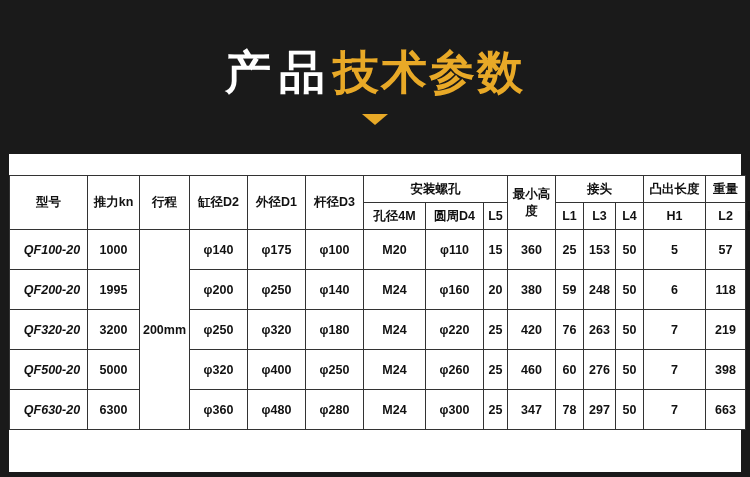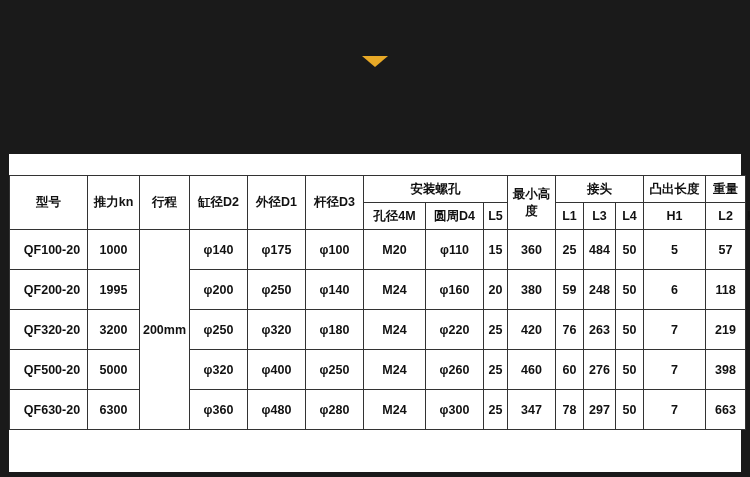--- a/index.html
+++ b/index.html
@@ -81,31 +81,35 @@
   table.spec thead td {
     height: 26px;
   }
   table.spec tbody td {
     height: 39px;
     font-size: 12.5px;
   }
   .model-cell {
     text-align: left;
     padding-left: 8px !important;
+    font-style: italic;
   }
   .hdr-tall {
     font-size: 13px;
   }
 </style>
 </head>
 <body>
 
 <div class="page">
 
   <div class="title-wrap">
+    <div class="title">
+      <span class="part-white">产品</span><span class="part-gold">技术参数</span>
+    </div>
     <div class="arrow-down"></div>
   </div>
 
   <div class="table-area">
     <table class="spec">
       <colgroup>
         <col style="width:78px">
         <col style="width:52px">
         <col style="width:50px">
         <col style="width:58px">
@@ -153,21 +157,21 @@
           <td>1000</td>
           <td rowspan="5">200mm</td>
           <td>φ140</td>
           <td>φ175</td>
           <td>φ100</td>
           <td>M20</td>
           <td>φ110</td>
           <td>15</td>
           <td>360</td>
           <td>25</td>
-          <td>484</td>
+          <td>153</td>
           <td>50</td>
           <td>5</td>
           <td>57</td>
         </tr>
         <tr>
           <td class="model-cell">QF200-20</td>
           <td>1995</td>
           <td>φ200</td>
           <td>φ250</td>
           <td>φ140</td>

